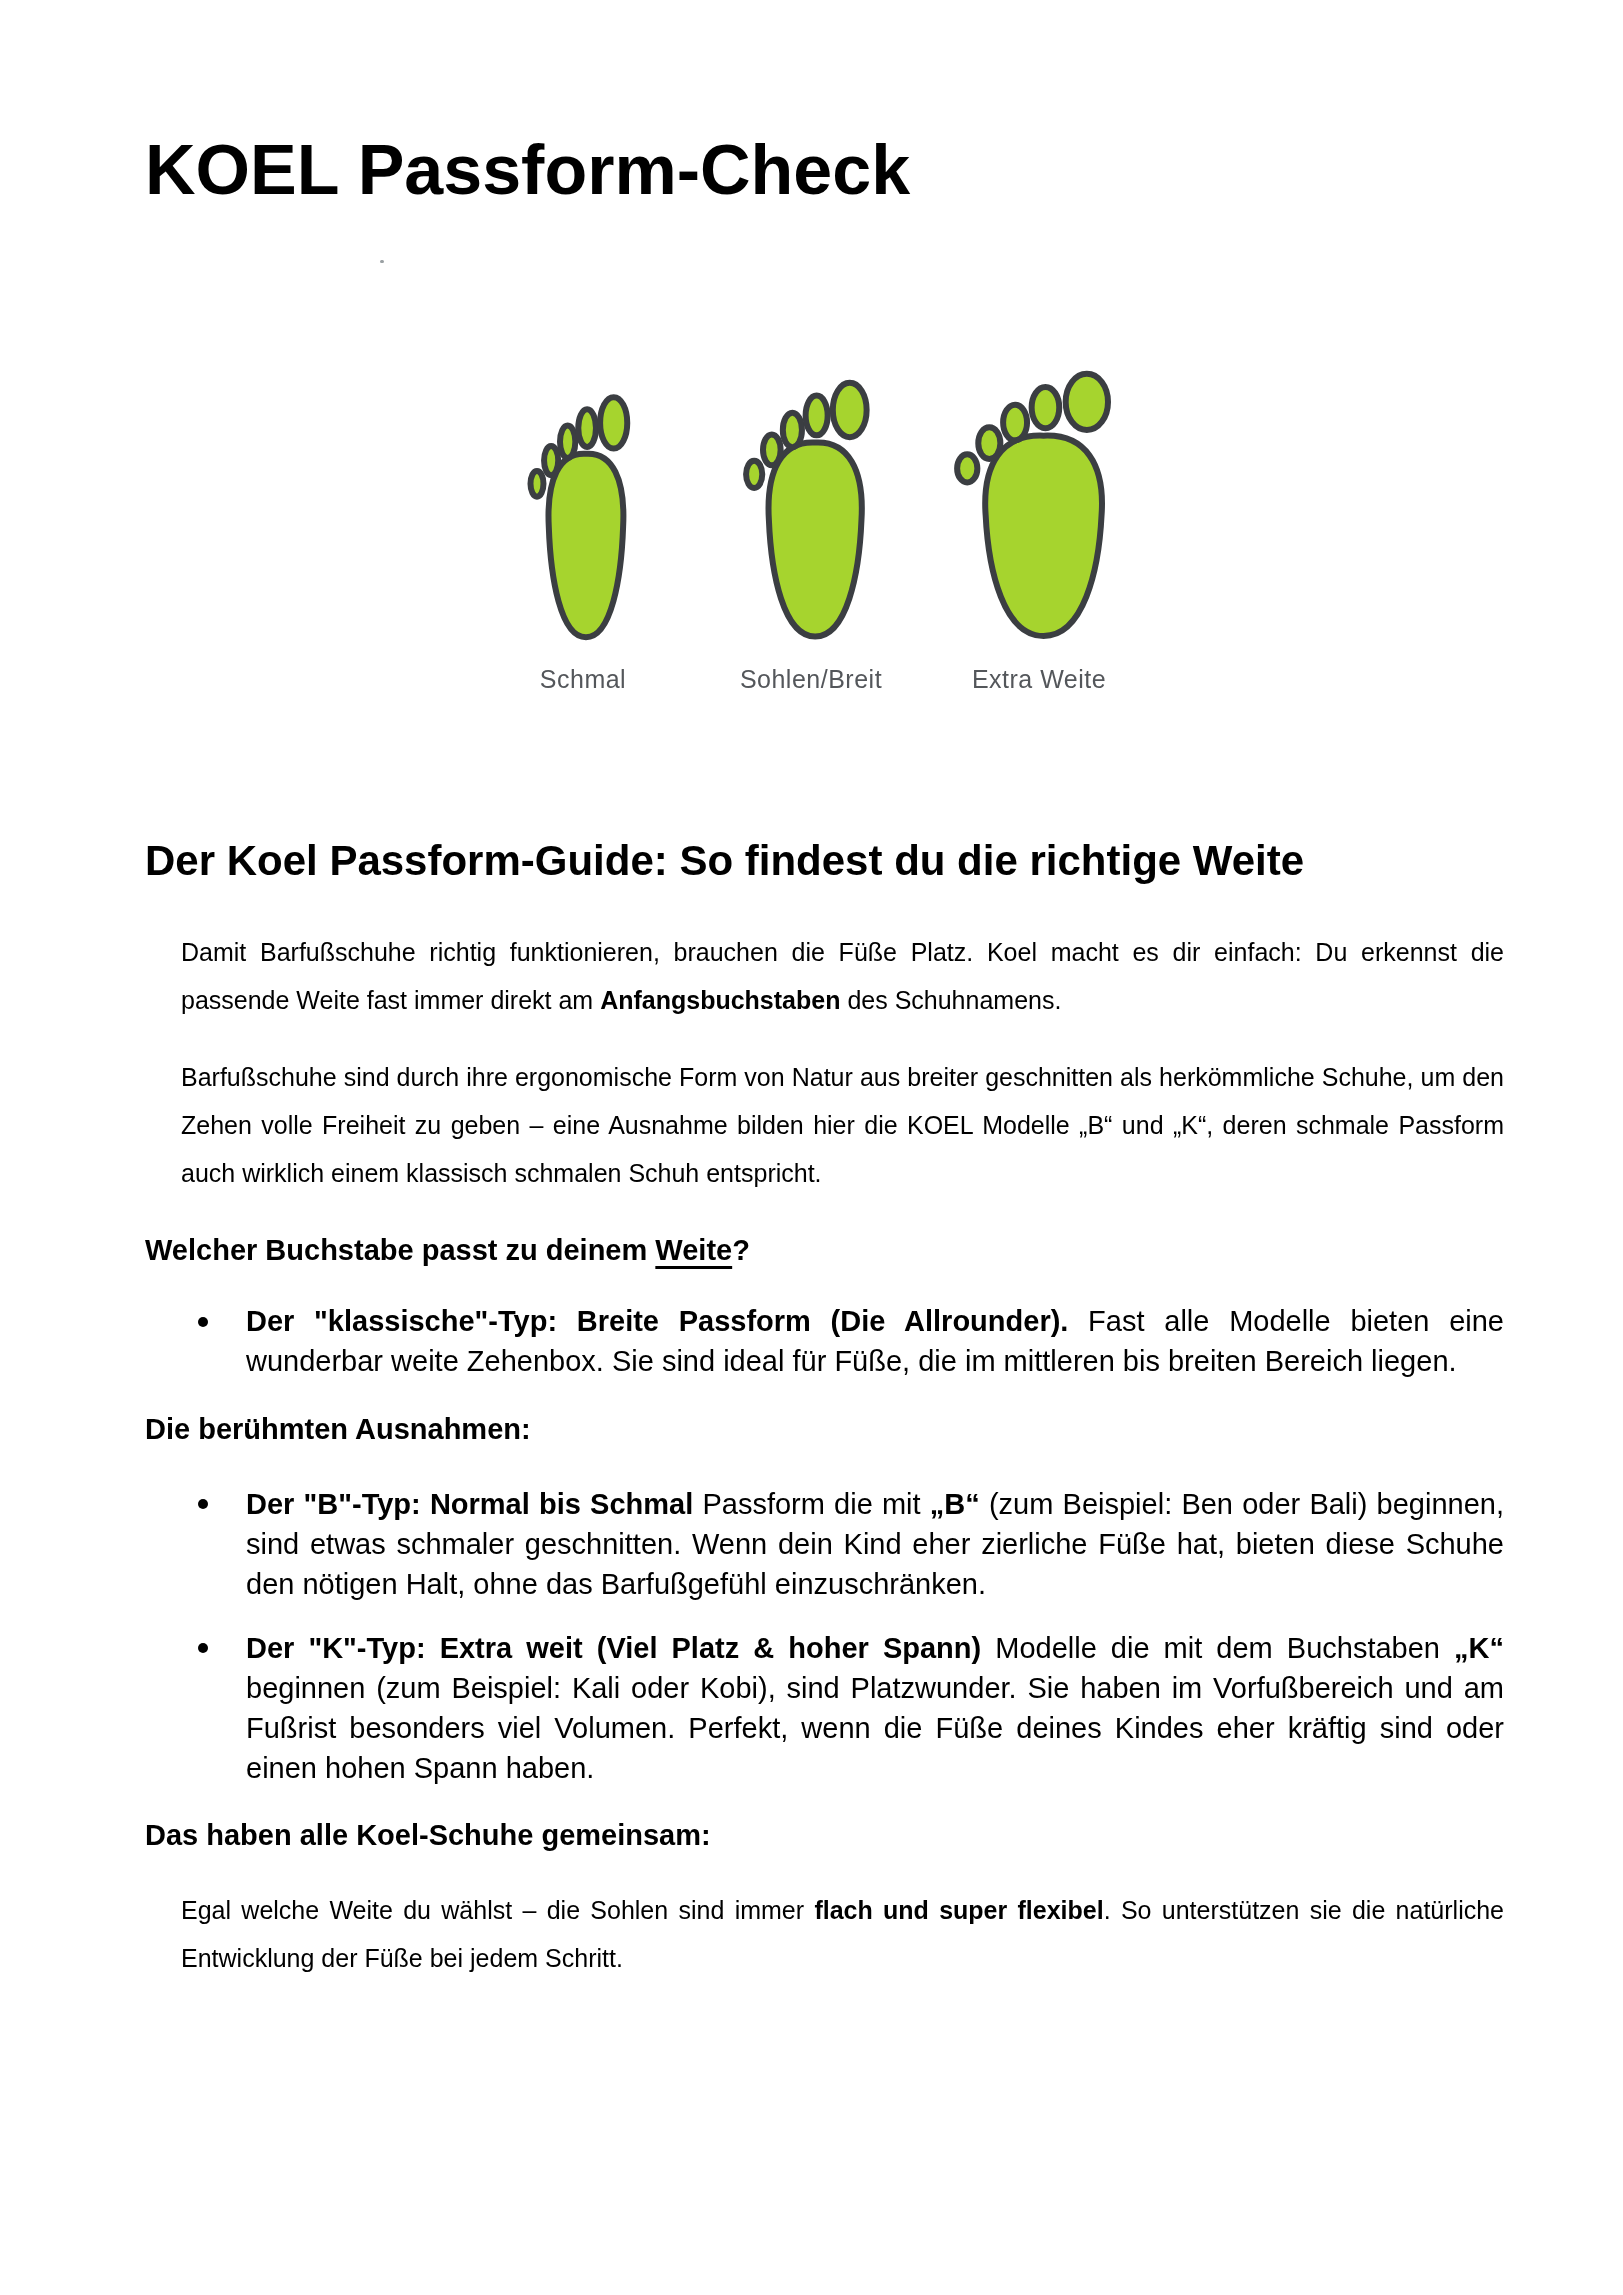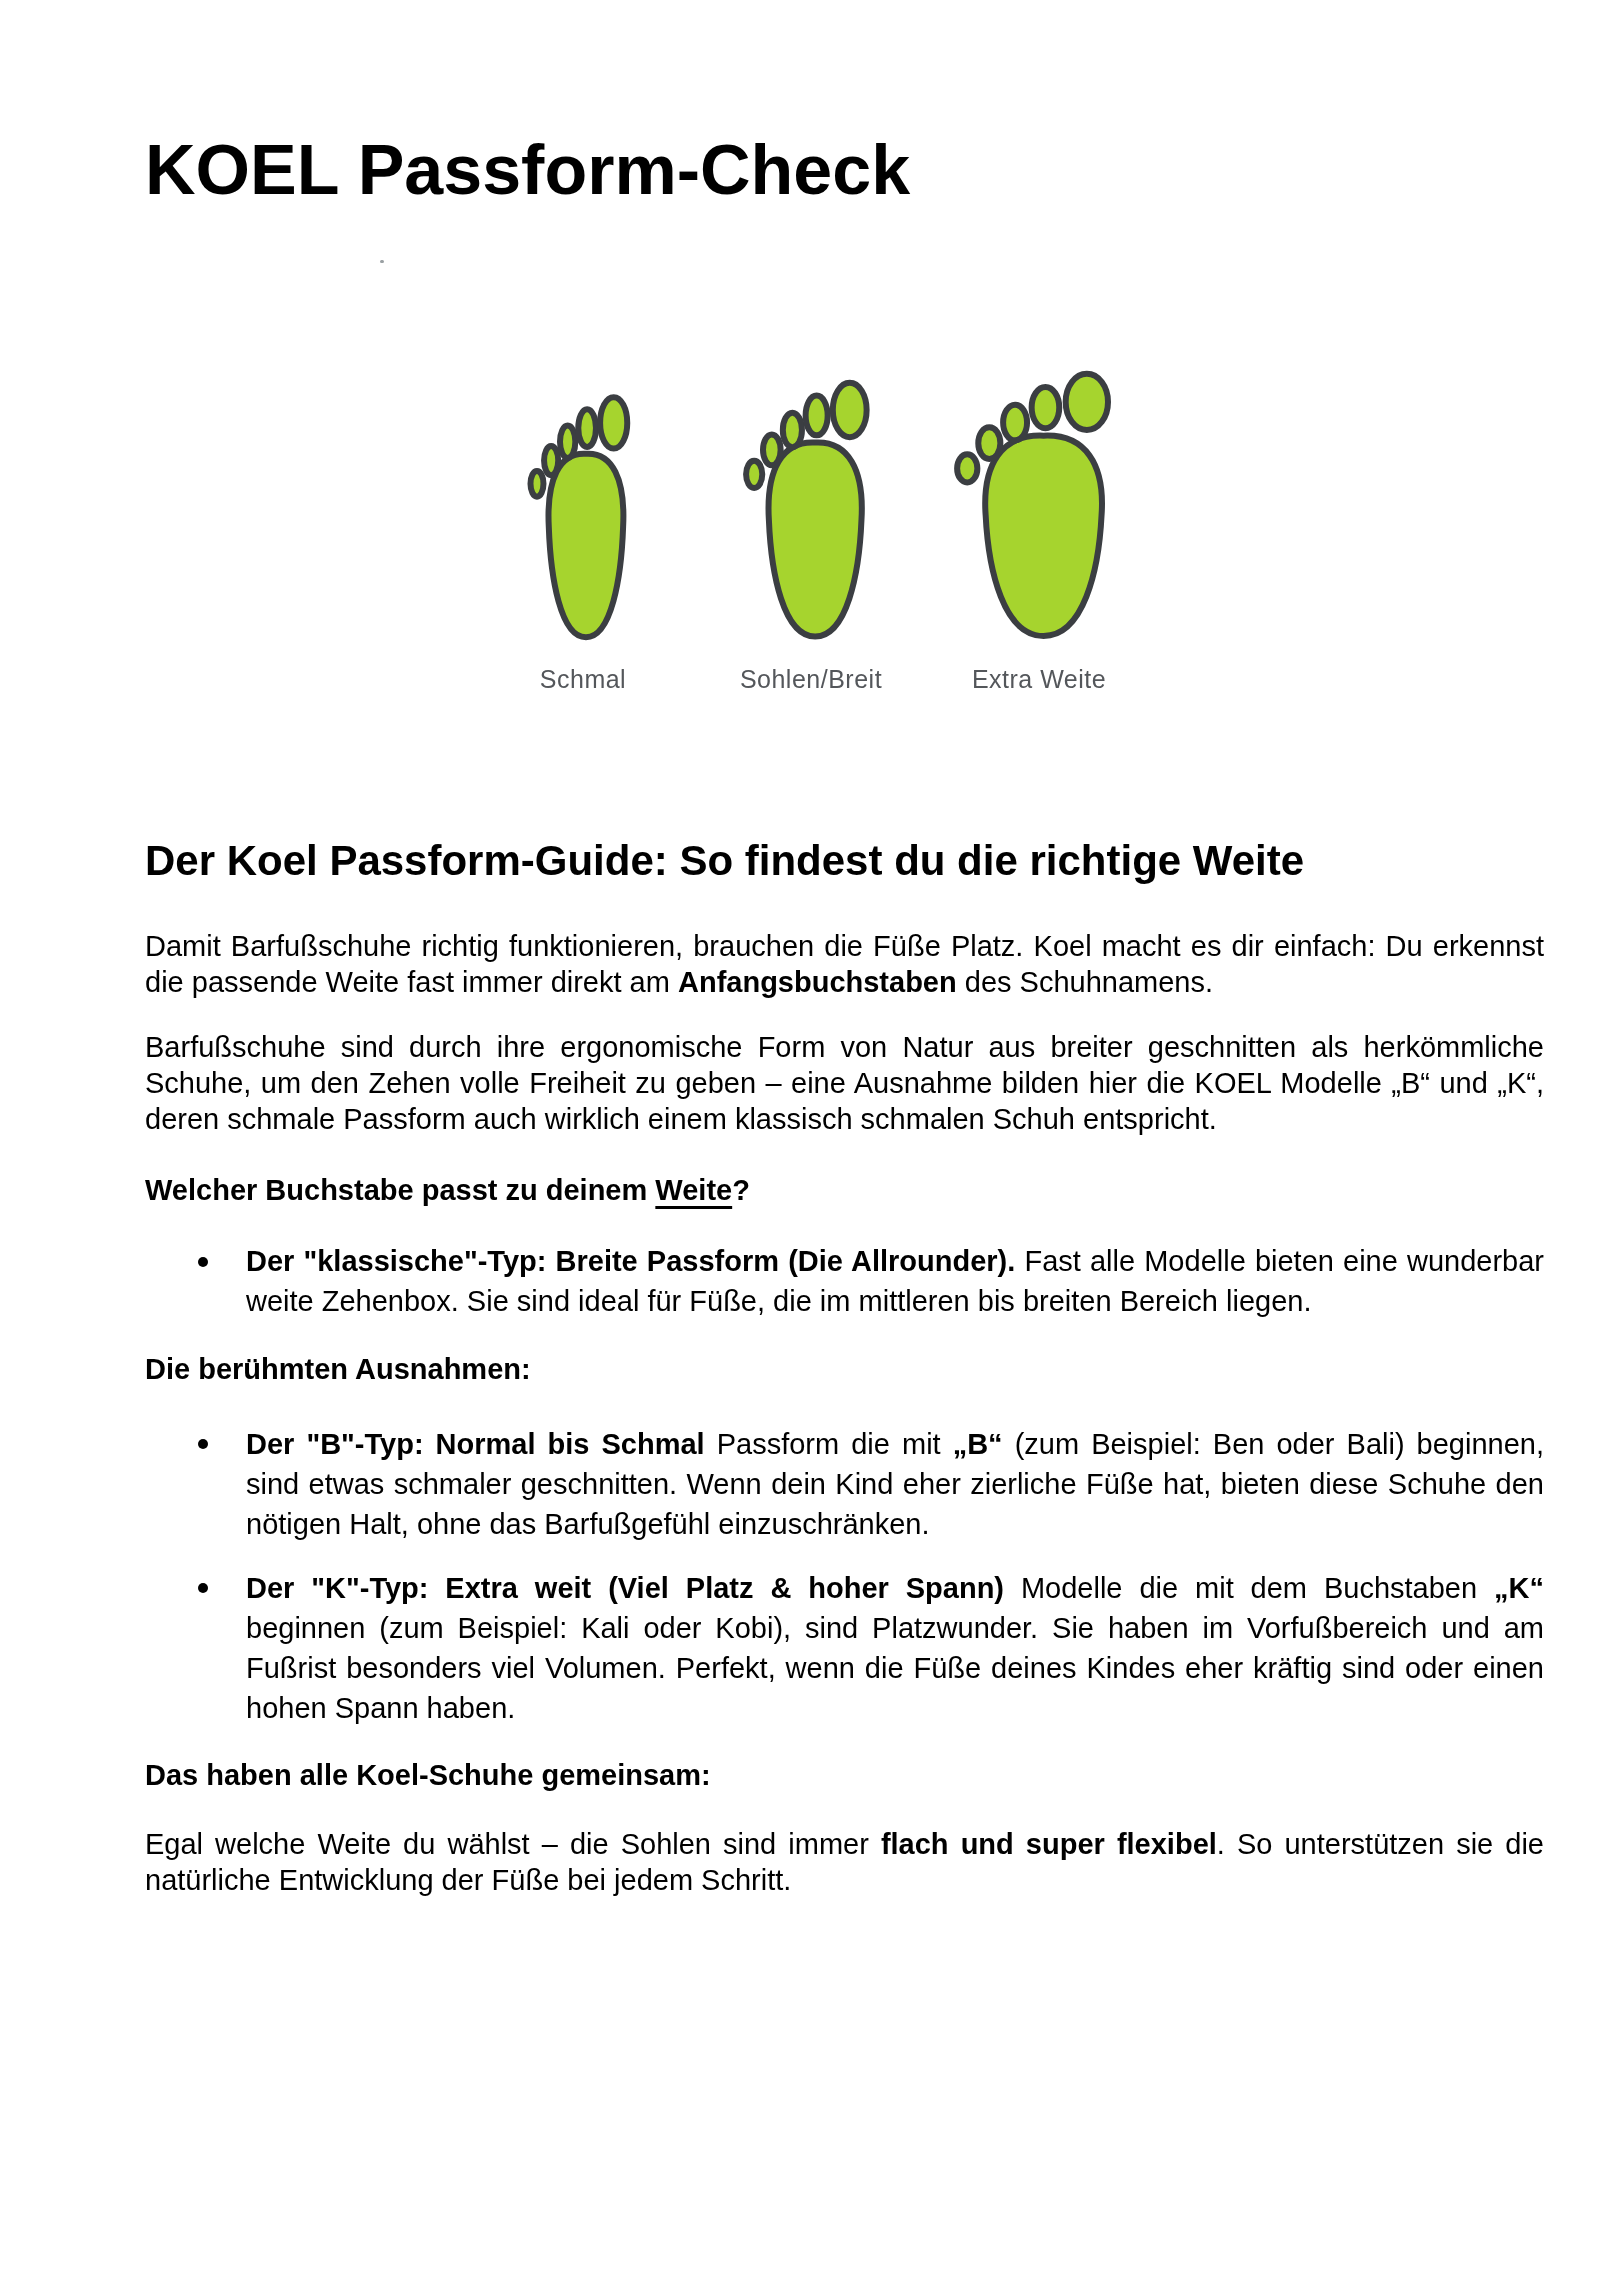--- a/index.html
+++ b/index.html
@@ -13,21 +13,21 @@
     position:relative;
     width:1624px;
     height:2296px;
     background:#ffffff;
     color:#000;
     font-family:"Liberation Sans", sans-serif;
     overflow:hidden;
   }
   .content{
     padding-left:145px;
-    padding-right:80px;
+    padding-right:120px;
   }
   .doc-title{
     margin-top:134px;
     font-size:70px;
     font-weight:700;
     line-height:73px;
     letter-spacing:0;
   }
   
   .figure{
@@ -74,23 +74,24 @@
     white-space:nowrap;
   }
   
   .h2{
     margin-top:140px;
     font-size:42px;
     font-weight:700;
     line-height:51px;
   }
   .para{
-    font-size:29px;
-    line-height:36px;
+    font-size:25px;
+    line-height:48px;
     text-align:justify;
+    margin-left:36px;
   }
   .p1{margin-top:42px;}
   .p2{margin-top:29px;}
   .h3{
     font-size:29px;
     line-height:40px;
     font-weight:700;
     text-align:left;
   }
   .h3a{margin-top:33px;}

